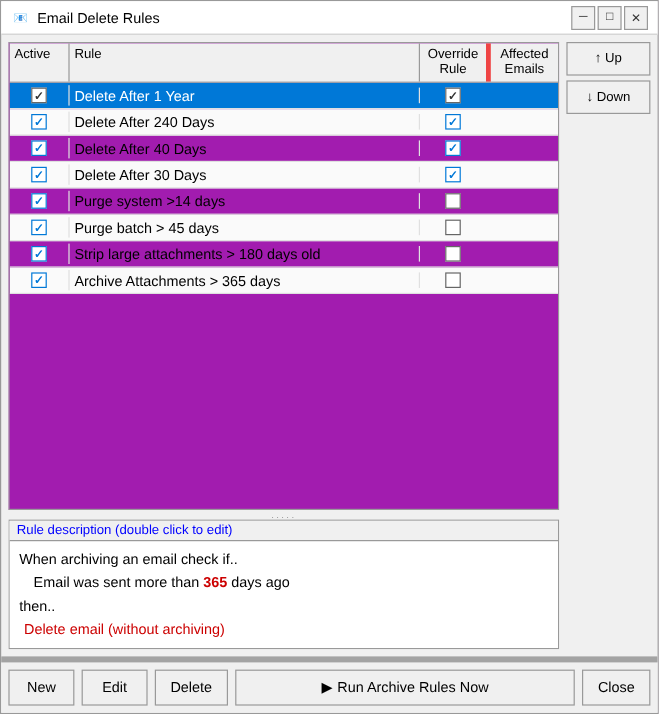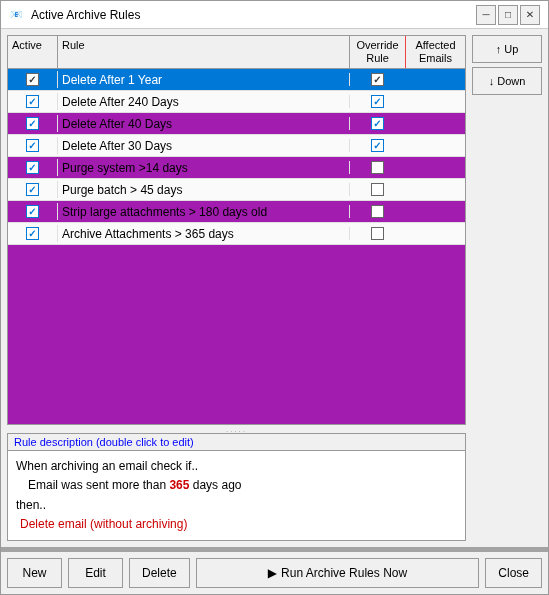--- a/index.html
+++ b/index.html
@@ -119,21 +119,21 @@
       padding: 3px 2px;
       border-left: 1px solid #999;
       font-size: 11px;
       text-align: center;
       line-height: 1.2;
     }
     .col-affected {
       width: 60px;
       min-width: 60px;
       padding: 3px 2px;
-      border-left: 1px solid #ef4444;
+      border-left: 4px solid #ef4444;
       font-size: 11px;
       text-align: center;
       line-height: 1.2;
     }
 
     .table-body {
       overflow-y: auto;
       flex: 1;
     }
 
@@ -281,21 +281,21 @@
     .btn-archive { flex: 1; }
   </style>
 </head>
 <body>
 
 <div class="window">
 
   <div class="title-bar">
     <div class="title-bar-left">
       <div class="title-bar-icon">📧</div>
-      <span class="title-bar-title">Active Archive Rules</span>
+      <span class="title-bar-title">Email Delete Rules</span>
     </div>
     <div class="title-bar-controls">
       <div class="title-bar-btn">─</div>
       <div class="title-bar-btn">□</div>
       <div class="title-bar-btn">✕</div>
     </div>
   </div>
 
   <div class="main-content">
 

